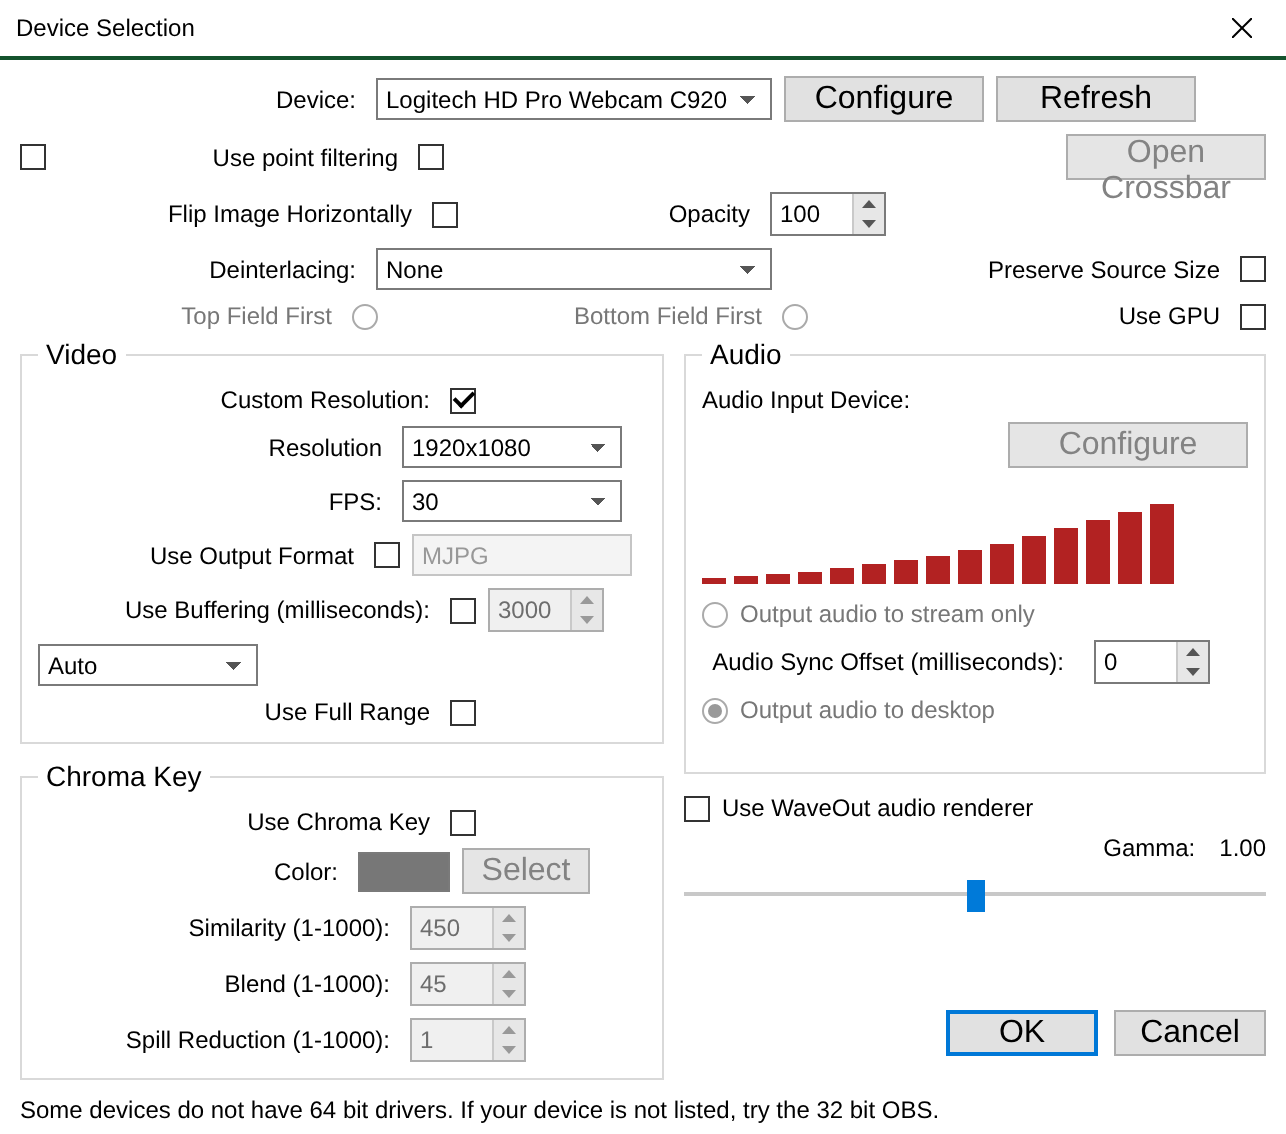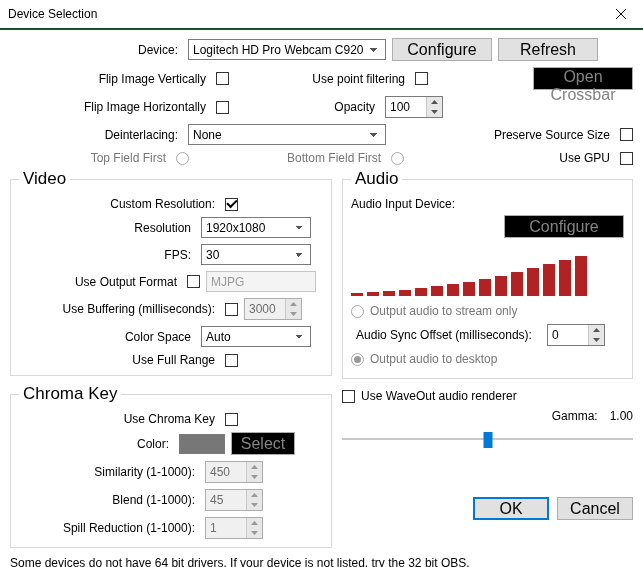--- a/index.html
+++ b/index.html
@@ -8,32 +8,32 @@
 .titlebar .title{font-size:12px}
 .closebtn{width:45px;height:30px;display:flex;align-items:center;justify-content:center;cursor:pointer}
 .closebtn svg{width:10px;height:10px}
 .content{padding:8px 10px 4px 10px}
 .row{display:flex;align-items:center;margin-bottom:6px;gap:6px}
 .lbl{text-align:right;padding-right:4px}
 select,input[type=text]{height:21px;border:1px solid #7a7a7a;background:#fff;padding:0 4px;font-size:12px}
 select{appearance:none;padding-right:18px;background-image:linear-gradient(45deg,transparent 50%,#555 50%),linear-gradient(135deg,#555 50%,transparent 50%);background-position:calc(100% - 11px) 8px,calc(100% - 7px) 8px;background-size:4px 4px,4px 4px;background-repeat:no-repeat}
 select:disabled,input:disabled{background:#f0f0f0;color:#6d6d6d;border-color:#adadad}
 .btn{height:23px;border:1px solid #adadad;background:#e1e1e1;font-size:16px;cursor:pointer}
-.btn:disabled{color:#838383;background:#000000;cursor:default}
+.btn:disabled{color:#838383;background:#e5e5e5;cursor:default}
 .btn.primary{border:2px solid #0078d7;background:#e1e1e1}
 .chk{width:13px;height:13px;border:1px solid #333;background:#fff;display:inline-flex;align-items:center;justify-content:center;cursor:pointer}
 .chk.checked::after{content:"";width:8px;height:4px;border-left:2px solid #000;border-bottom:2px solid #000;transform:rotate(-45deg) translate(1px,-1px)}
 .spinwrap{display:flex;border:1px solid #7a7a7a;height:22px}
 .spinwrap.disabled{border-color:#adadad}
 .spinwrap input{border:none;height:20px;text-align:left;padding:0 4px;width:40px}
 .spinwrap .spbtns{display:flex;flex-direction:column;width:16px;border-left:1px solid #c9c9c9}
 .spinwrap .sp{flex:1;background:#e7e7e7;display:flex;align-items:center;justify-content:center;cursor:pointer}
 .spinwrap .sp svg{width:7px;height:4px}
 fieldset{border:1px solid #d9d9d9;padding:8px 8px 8px 8px;margin-top:2px}
-legend{padding:0 4px;font-size:17px}
+legend{padding:0 4px;font-size:14px}
 .radio{width:13px;height:13px;border:1px solid #333;border-radius:50%;background:#fff;display:inline-block;cursor:pointer;position:relative}
 .radio.disabled{border-color:#aaa}
 .radio.sel::after{content:"";position:absolute;inset:2px;border-radius:50%;background:#999}
 .bars{display:flex;align-items:flex-end;gap:4px;height:40px;margin:18px 0 8px 0}
 .bar{background:#b22222;width:12px}
 .colorbox{width:46px;height:20px;border:1px solid #7a7a7a;background:#777}
 .slider{position:relative;height:20px}
 .slider .track{position:absolute;top:9px;left:0;right:0;height:2px;background:#c8c8c8}
 .slider .thumb{position:absolute;top:3px;width:9px;height:16px;background:#007ad9;left:50%;transform:translateX(-50%)}
 .footnote{padding:4px 10px;font-size:12px}
@@ -54,21 +54,20 @@
 <div class="content">
 
   <div class="row">
     <span class="lbl" style="width:172px">Device:</span>
     <select style="width:198px"><option>Logitech HD Pro Webcam C920</option></select>
     <button class="btn" style="width:100px">Configure</button>
     <button class="btn" style="width:100px">Refresh</button>
   </div>
 
   <div class="row">
-    <span class="lbl" style="width:200px">Flip Image Vertically</span>
     <span class="chk"></span>
     <span class="lbl" style="width:174px">Use point filtering</span>
     <span class="chk"></span>
     <span style="flex:1"></span>
     <button class="btn" style="width:100px" disabled="">Open Crossbar</button>
   </div>
 
   <div class="row">
     <span class="lbl" style="width:200px">Flip Image Horizontally</span>
     <span class="chk"></span>
@@ -143,21 +142,20 @@
                 </div>
                 <div class="sp">
                   <svg viewBox="0 0 7 4">
                     <polygon points="0,0 7,0 3.5,4" fill="#999"></polygon>
                   </svg>
                 </div>
               </div>
             </div>
         </div>
         <div class="row">
-            <span class="lbl" style="width:176px">Color Space</span>
             <select style="width:110px"><option>Auto</option></select>
           </div>
         <div class="row" style="margin-bottom:0">
             <span class="lbl" style="width:200px">Use Full Range</span>
             <span class="chk"></span>
           </div>
       </fieldset>
 
       <fieldset style="margin-top:8px">
         <legend>Chroma Key</legend>
@@ -264,21 +262,21 @@
                   </svg>
                 </div>
                 <div class="sp">
                   <svg viewBox="0 0 7 4">
                     <polygon points="0,0 7,0 3.5,4" fill="#555"></polygon>
                   </svg>
                 </div>
               </div>
             </div>
         </div>
-        <div class="row" style="margin-bottom:4px">
+        <div class="row" style="margin-bottom:16px">
             <span class="radio disabled sel"></span>
             <span style="color:#777">Output audio to desktop</span>
           </div>
       </fieldset>
 
       <div class="row" style="margin-top:10px">
           <span class="chk"></span>
           <span>Use WaveOut audio renderer</span>
         </div>
       <div class="row" style="justify-content:flex-end;gap:12px">

